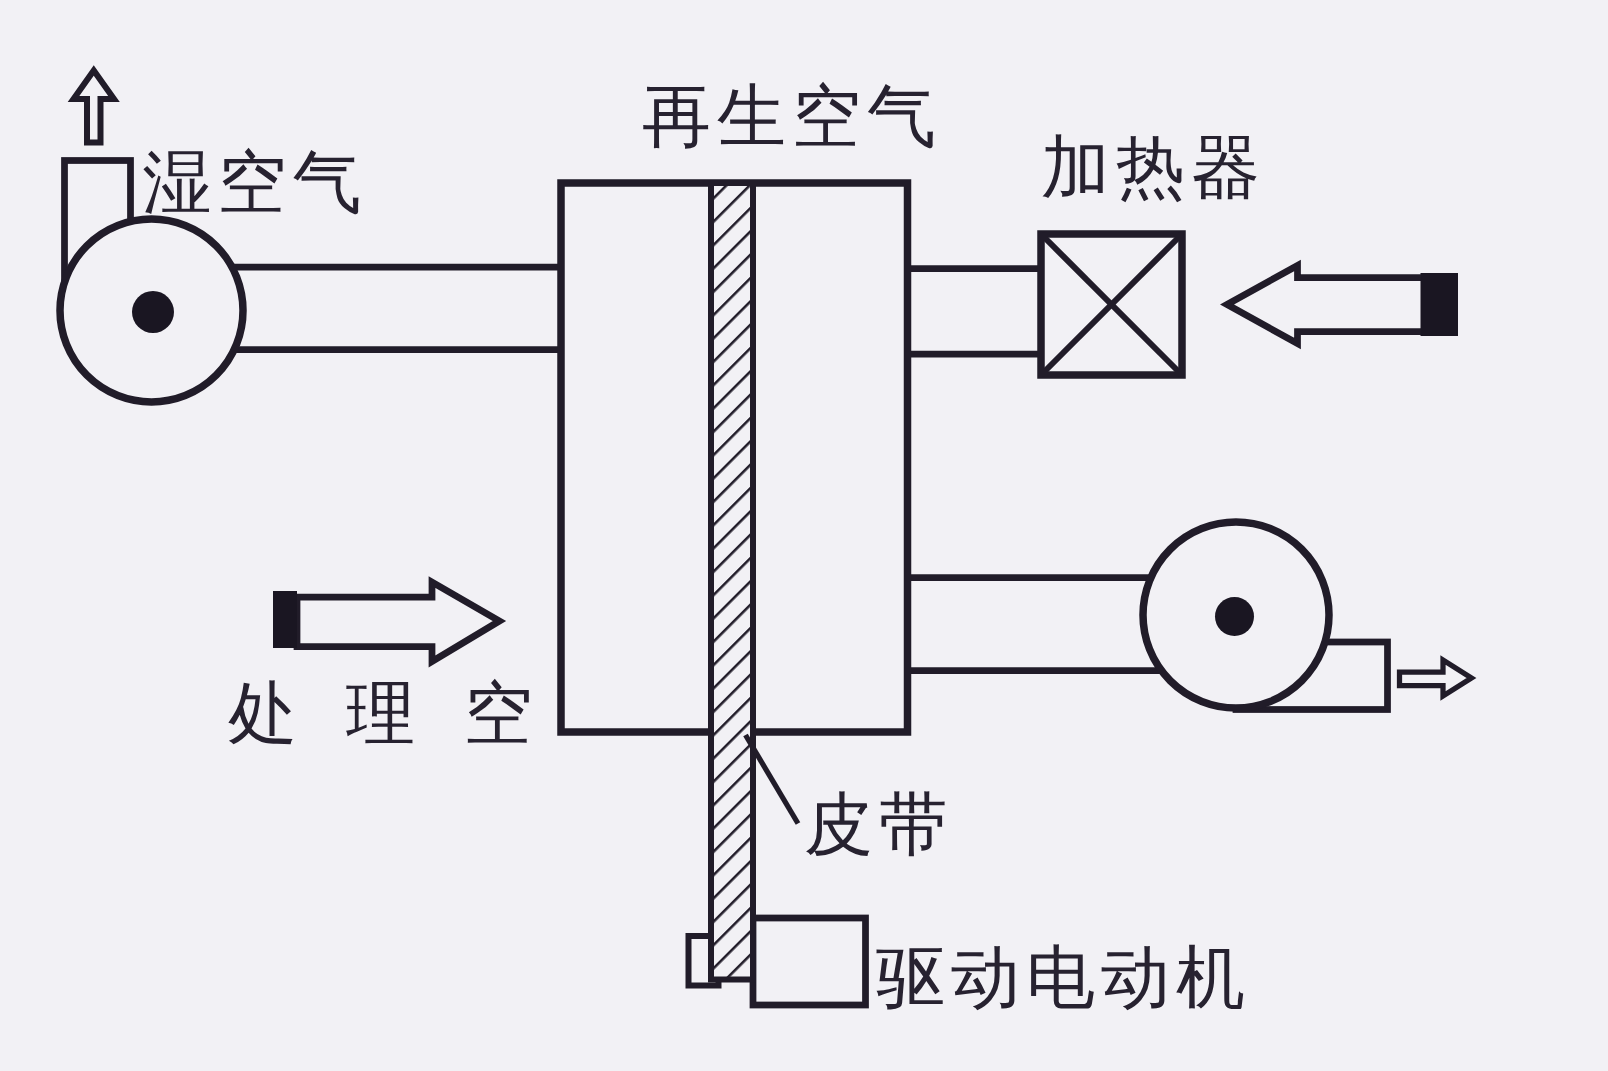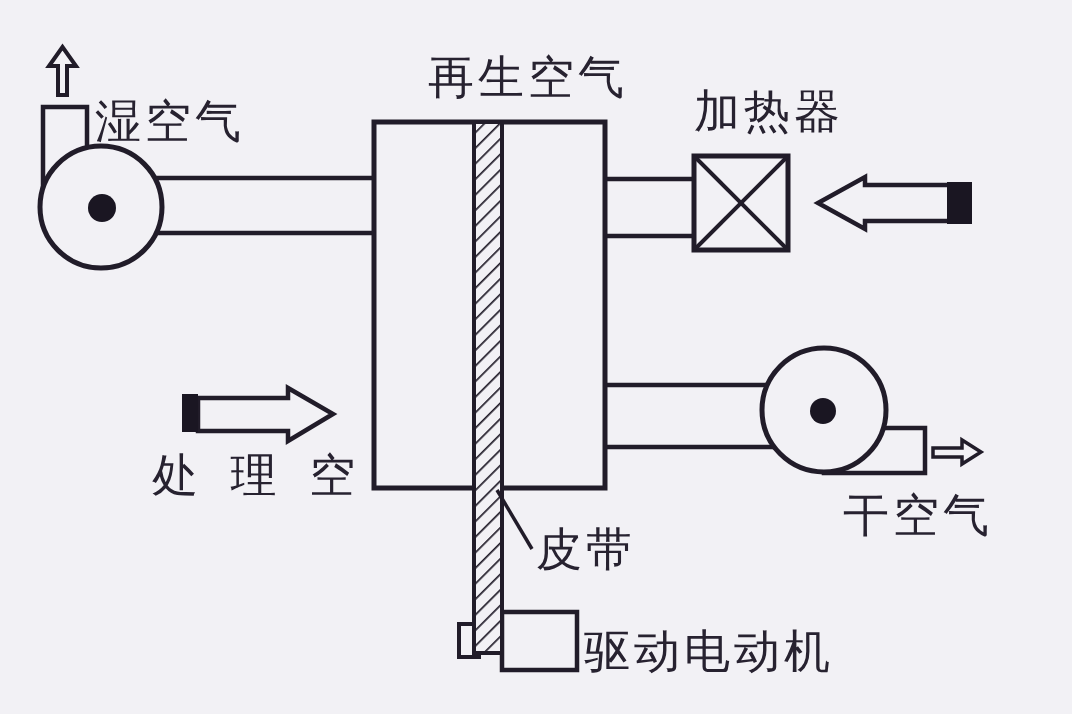--- a/index.html
+++ b/index.html
@@ -111,16 +111,15 @@
       <rect x="182" y="394" width="16" height="38" fill="#1a1622"></rect>
     </g>
 
     <polygon points="933,448 962,448 962,440 981,452 962,464 962,457 933,457" fill="#f2f1f5" stroke="#211c29" stroke-width="3.5"></polygon>
   </svg>
 
   <div class="diagram-label lbl-wheel">再生空气</div>
   <div class="diagram-label lbl-humid-air">湿空气</div>
   <div class="diagram-label lbl-heater">加热器</div>
   <div class="diagram-label lbl-process-air">处 理 空</div>
-  <div class="diagram-label lbl-dry-air">干空气</div>
   <div class="diagram-label lbl-belt">皮带</div>
   <div class="diagram-label lbl-drive-motor">驱动电动机</div>
 </div>
 
 </body></html>

